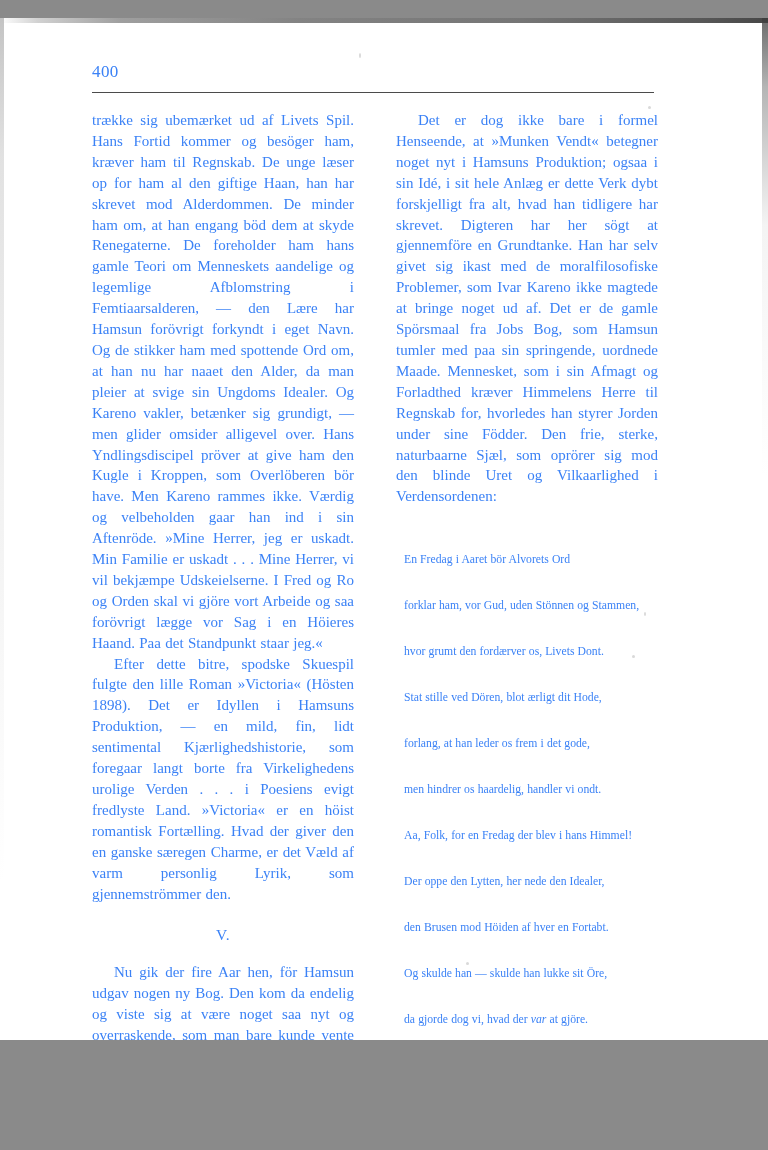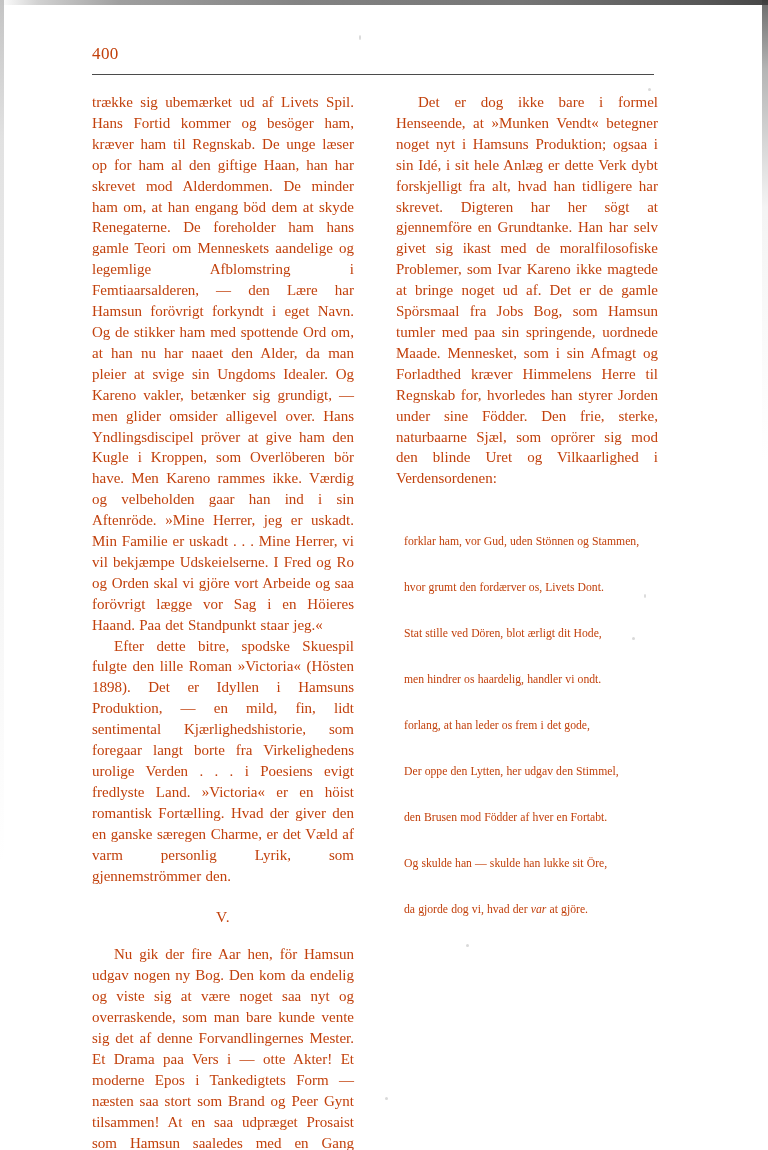--- a/index.html
+++ b/index.html
@@ -4,26 +4,26 @@
 <title>Scanned book page</title>
 <style>
   html, body {
     margin: 0;
     padding: 0;
     background: #8a8a8a;
   }
   .page {
     position: relative;
     width: 768px;
-    height: 1150px;
-    margin: 0 auto;
+    height: 1022px;
+    margin: 18px auto;
     background: #ffffff;
     overflow: hidden;
     font-family: "Liberation Serif", "DejaVu Serif", serif;
-    color: #c2410c;
+    color: #3b82f6;
     box-sizing: border-box;
   }
   
   .scan-edge-top {
     position: absolute; top: 0; left: 0; width: 768px; height: 5px;
     background: linear-gradient(to right,
         #ffffff 0px, #c9c9c9 38px, #8e8e8e 120px, #6d6d6d 300px,
         #5d5d5d 520px, #3a3a3a 700px, #262626 768px);
     opacity: .85;
   }
@@ -157,27 +157,29 @@
       <p class="para flush">trække sig ubemærket ud af Livets Spil. Hans Fortid kommer og besöger ham, kræver ham til Regnskab. De unge læser op for ham al den giftige Haan, han har skrevet mod Alderdommen. De minder ham om, at han engang böd dem at skyde Renegaterne. De foreholder ham hans gamle Teori om Menneskets aandelige og legemlige Afblomstring i Femtiaarsalderen, — den Lære har Hamsun forövrigt forkyndt i eget Navn. Og de stikker ham med spottende Ord om, at han nu har naaet den Alder, da man pleier at svige sin Ungdoms Idealer. Og Kareno vakler, betænker sig grundigt, — men glider omsider alligevel over. Hans Yndlingsdiscipel pröver at give ham den Kugle i Kroppen, som Overlöberen bör have. Men Kareno rammes ikke. Værdig og velbeholden gaar han ind i sin Aftenröde. »Mine Herrer, jeg er uskadt. Min Familie er uskadt . . . Mine Herrer, vi vil bekjæmpe Udskeielserne. I Fred og Ro og Orden skal vi gjöre vort Arbeide og saa forövrigt lægge vor Sag i en Höieres Haand. Paa det Standpunkt staar jeg.«</p>
       <p class="para indent">Efter dette bitre, spodske Skuespil fulgte den lille Roman »Victoria« (Hösten 1898). Det er Idyllen i Hamsuns Produktion, — en mild, fin, lidt sentimental Kjærlighedshistorie, som foregaar langt borte fra Virkelighedens urolige Verden . . . i Poesiens evigt fredlyste Land. »Victoria« er en höist romantisk Fortælling. Hvad der giver den en ganske særegen Charme, er det Væld af varm personlig Lyrik, som gjennemströmmer den.</p>
       <div class="section-mark">V.</div>
       <p class="para indent">Nu gik der fire Aar hen, för Hamsun udgav nogen ny Bog. Den kom da endelig og viste sig at være noget saa nyt og overraskende, som man bare kunde vente sig det af denne Forvandlingernes Mester. Et Drama paa Vers i — otte Akter! Et moderne Epos i Tankedigtets Form — næsten saa stort som Brand og Peer Gynt tilsammen! At en saa udpræget Prosaist som Hamsun saaledes med en Gang fremtræder som en dreven Virtuos i Versets Kunst, maatte forbause. Det eneste mere bemærkelsesværdige i Retning af Lyrik, han tidligere havde offentliggjort, var en Cyklus »Feberdigte« (trykt i »Tidssignaler« 1895).</p>
     </div>
 
     <div class="col col-right">
       <p class="para indent">Det er dog ikke bare i formel Henseende, at »Munken Vendt« betegner noget nyt i Hamsuns Produktion; ogsaa i sin Idé, i sit hele Anlæg er dette Verk dybt forskjelligt fra alt, hvad han tidligere har skrevet. Digteren har her sögt at gjennemföre en Grundtanke. Han har selv givet sig ikast med de moralfilosofiske Problemer, som Ivar Kareno ikke magtede at bringe noget ud af. Det er de gamle Spörsmaal fra Jobs Bog, som Hamsun tumler med paa sin springende, uordnede Maade. Mennesket, som i sin Afmagt og Forladthed kræver Himmelens Herre til Regnskab for, hvorledes han styrer Jorden under sine Födder. Den frie, sterke, naturbaarne Sjæl, som oprörer sig mod den blinde Uret og Vilkaarlighed i Verdensordenen:</p>
 
       <div class="verse">
+        <span class="ln">En Fredag i Aaret bör Alvorets Ord</span>
         <span class="ln">forklar ham, vor Gud, uden Stönnen og Stammen,</span>
         <span class="ln">hvor grumt den fordærver os, Livets Dont.</span>
         <span class="ln">Stat stille ved Dören, blot ærligt dit Hode,</span>
+        <span class="ln">forlang, at han leder os frem i det gode,</span>
         <span class="ln">men hindrer os haardelig, handler vi ondt.</span>
-        <span class="ln">forlang, at han leder os frem i det gode,</span>
-        <span class="ln">Der oppe den Lytten, her udgav den Stimmel,</span>
-        <span class="ln">den Brusen mod Födder af hver en Fortabt.</span>
+        <span class="ln">Aa, Folk, for en Fredag der blev i hans Himmel!</span>
+        <span class="ln">Der oppe den Lytten, her nede den Idealer,</span>
+        <span class="ln">den Brusen mod Höiden af hver en Fortabt.</span>
         <span class="ln">Og skulde han — skulde han lukke sit Öre,</span>
         <span class="ln"><span>da gjorde dog vi, hvad der </span><i>var</i><span> at gjöre.</span></span>
       </div>
 
     </div>
 
   </div>
 </div>
 
 </body></html>

